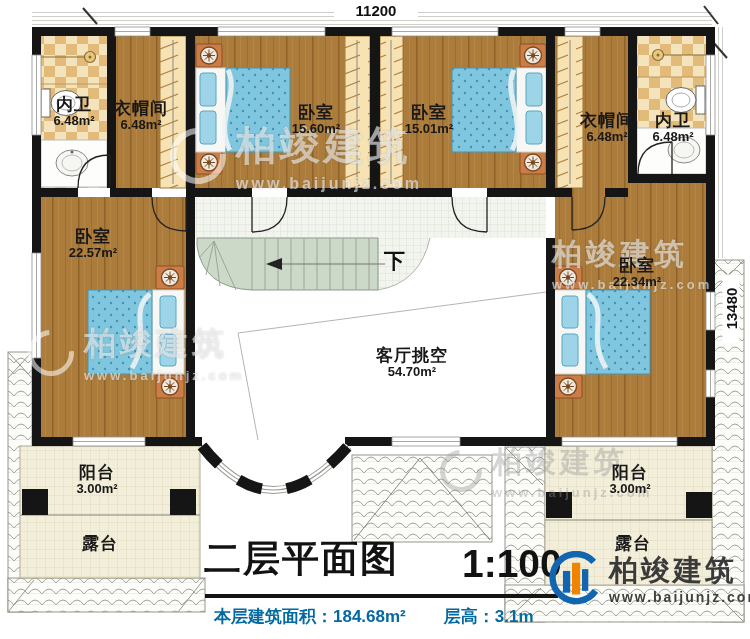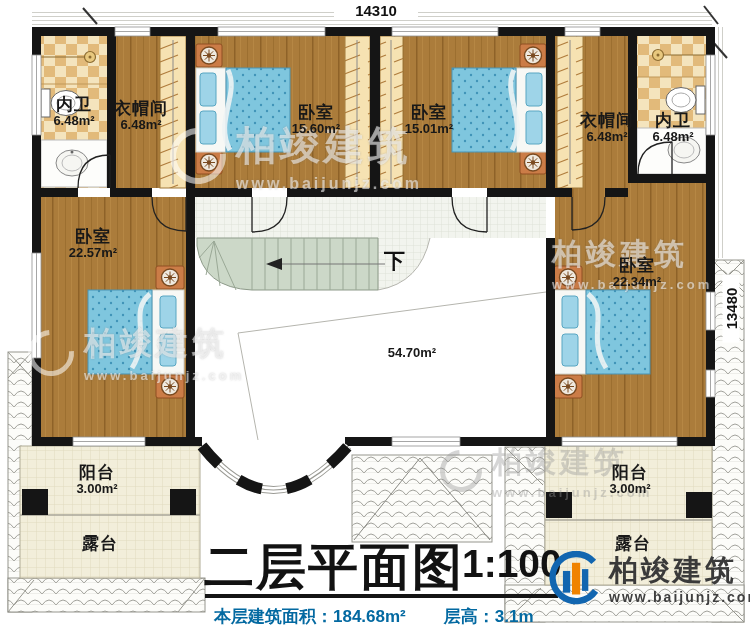--- a/index.html
+++ b/index.html
@@ -9,21 +9,21 @@
   .room-label{position:absolute;width:130px;margin-left:-65px;text-align:center;color:#181818;line-height:1.12;pointer-events:none;}
   .rname{font-size:17px;font-weight:700;letter-spacing:1px;}
   .rarea{font-size:13px;font-weight:700;}
   .dim-label{position:absolute;font-size:15px;font-weight:700;color:#111;background:#fff;padding:0 4px;text-align:center;}
   .stair-label{position:absolute;font-size:21px;font-weight:700;color:#111;}
   .wm{position:absolute;display:flex;align-items:center;gap:10px;pointer-events:none;color:rgba(255,255,255,0.55);text-shadow:0 0 2px rgba(110,110,110,0.35);}
   .wm.gray{color:rgba(150,150,150,0.4);text-shadow:none;}
   .wm-swirl{border:6px solid;border-radius:50%;border-top-color:transparent;transform:rotate(40deg);flex:none;}
   .wm-text{font-weight:900;letter-spacing:4px;white-space:nowrap;}
   .wm-url{font-weight:700;letter-spacing:3px;white-space:nowrap;margin-top:2px;}
-  .title-main{position:absolute;left:204px;top:534px;font-size:50px;font-weight:900;color:#121212;letter-spacing:2px;}
+  .title-main{position:absolute;left:204px;top:534px;font-size:37px;font-weight:900;color:#121212;letter-spacing:2px;}
   .title-scale{position:absolute;left:462px;top:542px;font-size:39px;font-weight:700;color:#121212;}
   .title-underline{position:absolute;left:205px;top:594px;width:353px;height:4px;background:#141414;}
   .subtitle{position:absolute;left:214px;top:605px;font-size:17px;font-weight:700;color:#0369a1;white-space:nowrap;}
   .subtitle .gap{display:inline-block;width:38px;}
   .logo{position:absolute;left:543px;top:551px;display:flex;align-items:center;gap:8px;}
   .logo-txt .logo-brand{font-size:29px;font-weight:900;color:#3a3a3a;letter-spacing:3px;line-height:1;}
   .logo-txt .logo-url{font-size:14px;font-weight:700;color:#3f3f3f;letter-spacing:2px;margin-top:4px;}
 </style>
 </head>
 <body>
@@ -319,21 +319,21 @@
   </div>
 </div>
 <div class="wm gray" style="left:440px;top:442px;">
   <div class="wm-swirl" style="width:32px;height:32px;border-width:5px;"></div>
   <div>
     <div class="wm-text" style="font-size:30px;">柏竣建筑</div>
     <div class="wm-url" style="font-size:13px;">www.baijunjz.com</div>
   </div>
 </div>
 
-<div class="dim-label" style="left:334px;top:2px;width:76px;">14310</div>
+<div class="dim-label" style="left:334px;top:2px;width:76px;">11200</div>
 <div class="dim-label" style="left:697px;top:300px;width:60px;transform:rotate(-90deg);">13480</div>
 
 <div class="room-label" style="left:74px;top:95px;">
   <div class="rname">内卫</div>
   <div class="rarea">6.48m²</div>
 </div>
 <div class="room-label" style="left:141px;top:99px;">
   <div class="rname">衣帽间</div>
   <div class="rarea">6.48m²</div>
 </div>
@@ -355,20 +355,21 @@
 </div>
 <div class="room-label" style="left:93px;top:227px;">
   <div class="rname">卧室</div>
   <div class="rarea">22.57m²</div>
 </div>
 <div class="room-label" style="left:637px;top:256px;">
   <div class="rname">卧室</div>
   <div class="rarea">22.34m²</div>
 </div>
 <div class="room-label" style="left:412px;top:346px;">
+  <div class="rname">客厅挑空</div>
   <div class="rarea">54.70m²</div>
 </div>
 <div class="room-label" style="left:97px;top:463px;">
   <div class="rname">阳台</div>
   <div class="rarea">3.00m²</div>
 </div>
 <div class="room-label" style="left:100px;top:534px;">
   <div class="rname">露台</div>
   <div class="rarea"></div>
 </div>

